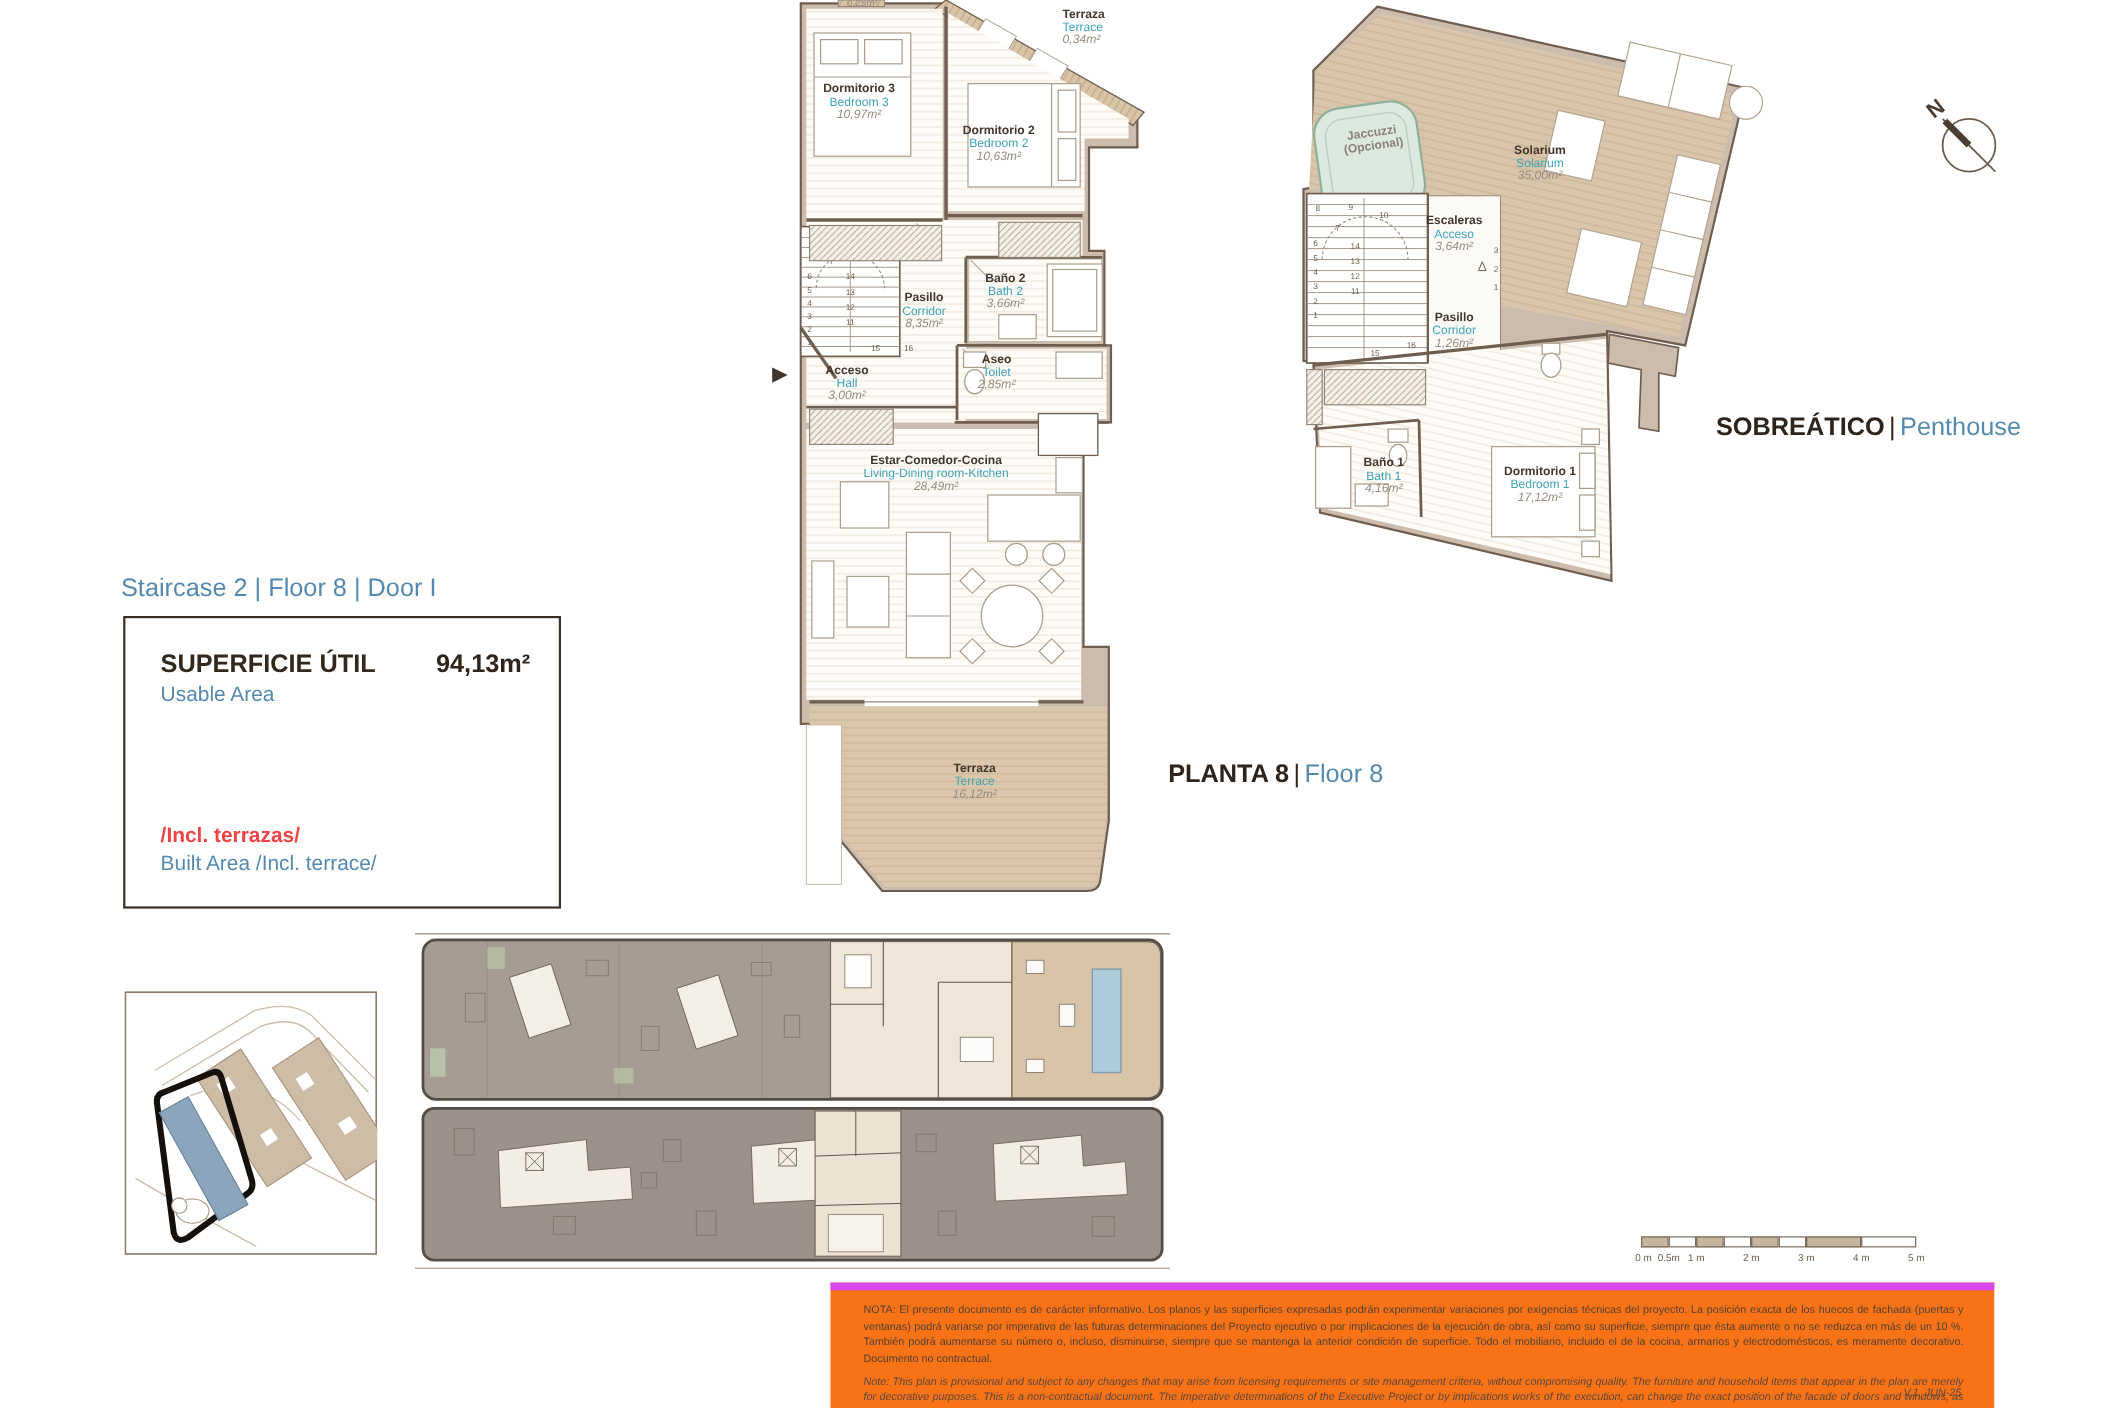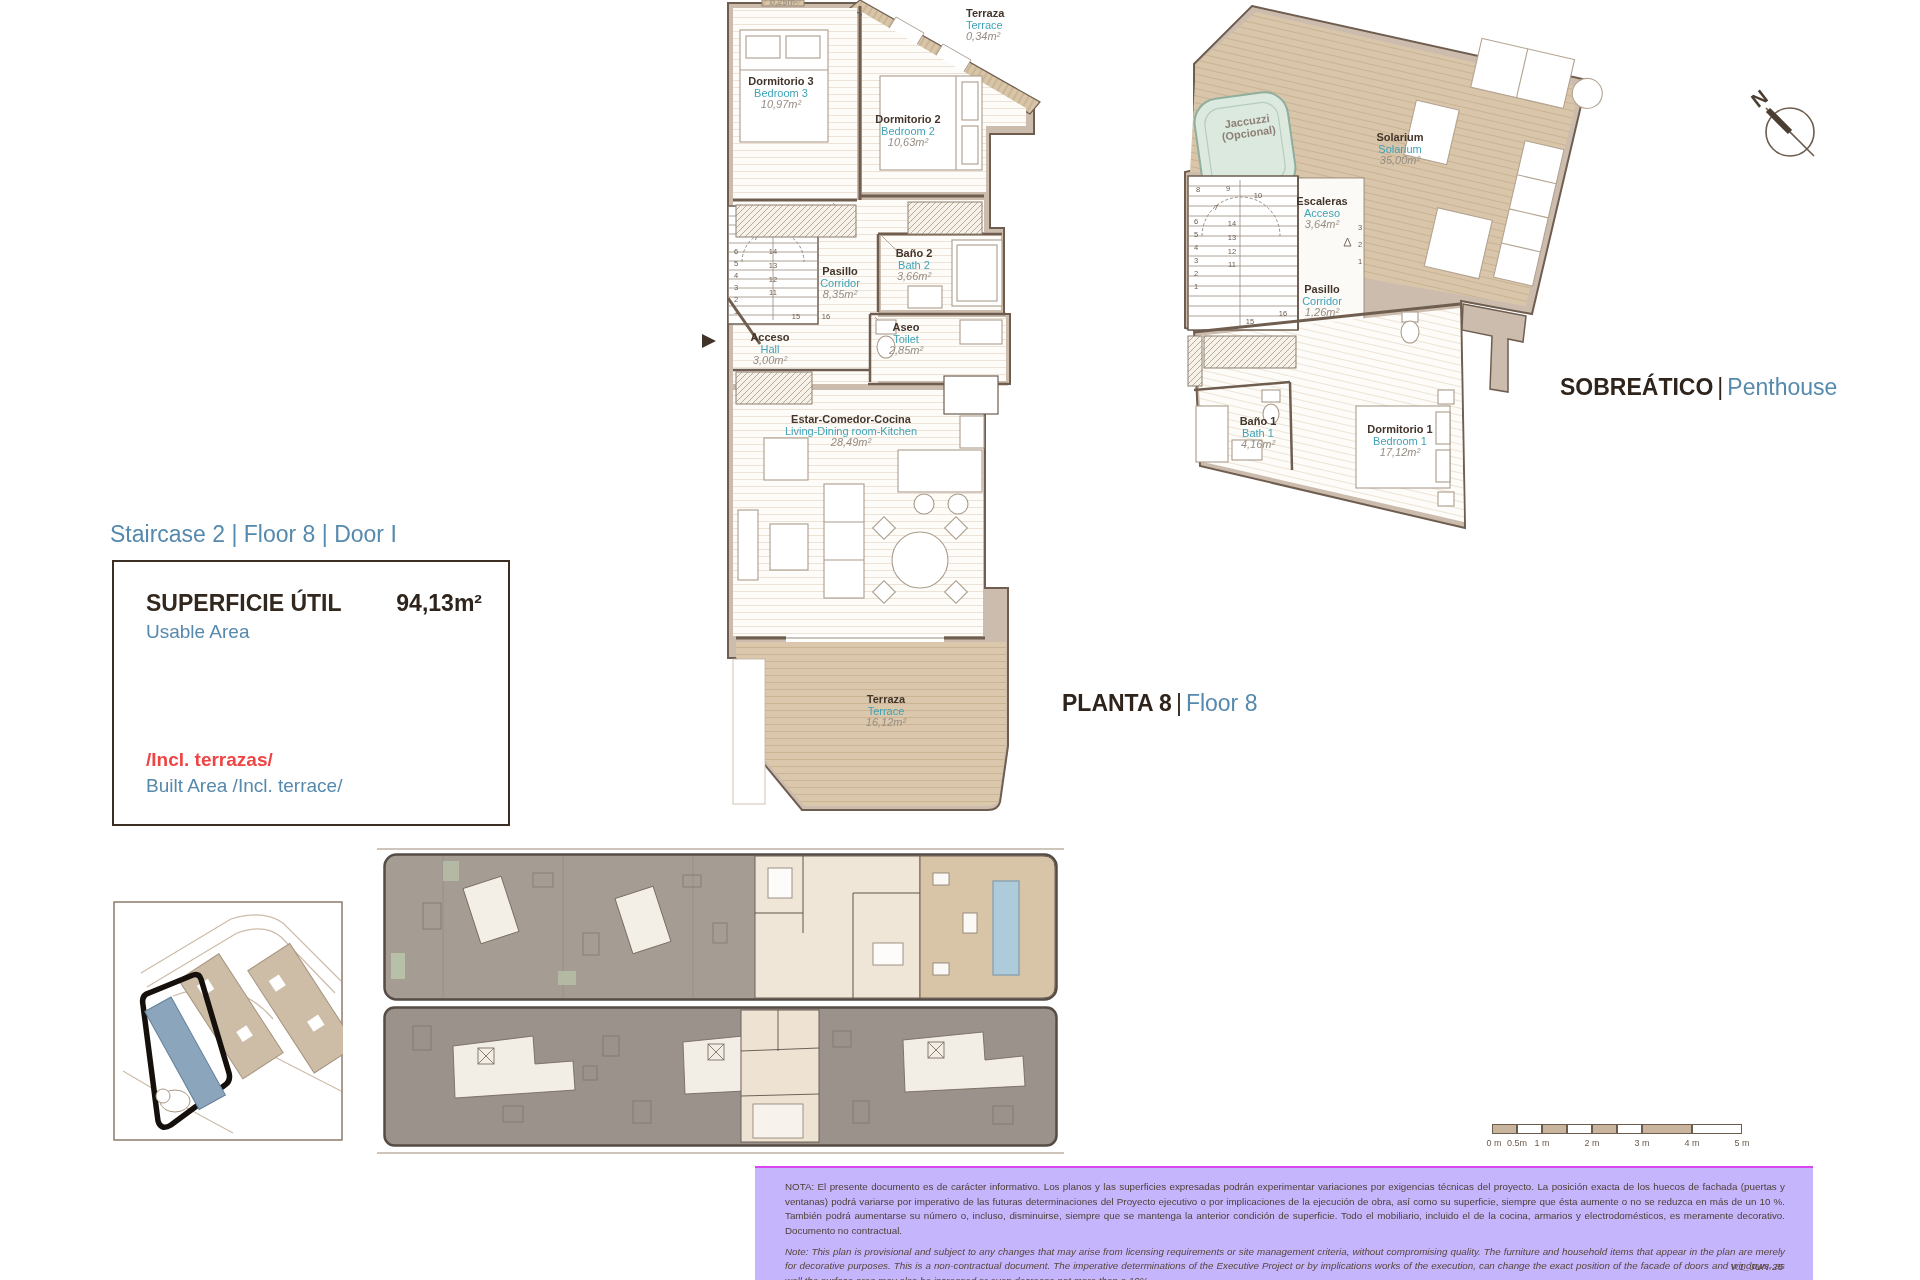--- a/index.html
+++ b/index.html
@@ -30,21 +30,21 @@
   .s-es{font-size:23px;font-weight:700;color:#32281e;}
   .s-val{font-size:23px;font-weight:700;color:#2e241c;}
   .s-es2{font-size:19px;font-weight:700;color:#ef4444;margin-top:3px;}
   .s-en{font-size:19px;color:#5589ad;margin-top:4px;}
   
   .seg{position:absolute;top:0;height:10px;border:1px solid #6b5c4e;box-sizing:border-box;}
   .seg.d{background:#c9b59e;}
   .seg.w{background:#fff;}
   .sb-lab{position:absolute;top:14px;font-size:9px;color:#6b5c4e;transform:translateX(-50%);white-space:nowrap;}
   
-  .note{border-top:2px solid #d946ef;background:#c4b5fd;box-sizing:border-box;padding:12px 28px 0 30px;}
+  .note{border-top:7px solid #d946ef;background:#f97316;box-sizing:border-box;padding:12px 28px 0 30px;}
   .note p{margin:0 0 6px 0;font-size:9.8px;line-height:1.5;color:#4f3f34;text-align:justify;}
   .note p.it{font-style:italic;color:#5a463b;}
   .note .ver{position:absolute;right:30px;bottom:8px;font-size:9.8px;font-style:italic;color:#5a463b;}
   svg text.sn{font-size:7.5px;fill:#6b5a4b;}
 </style>
 </head>
 <body>
 
 <div class="sheet">
 

